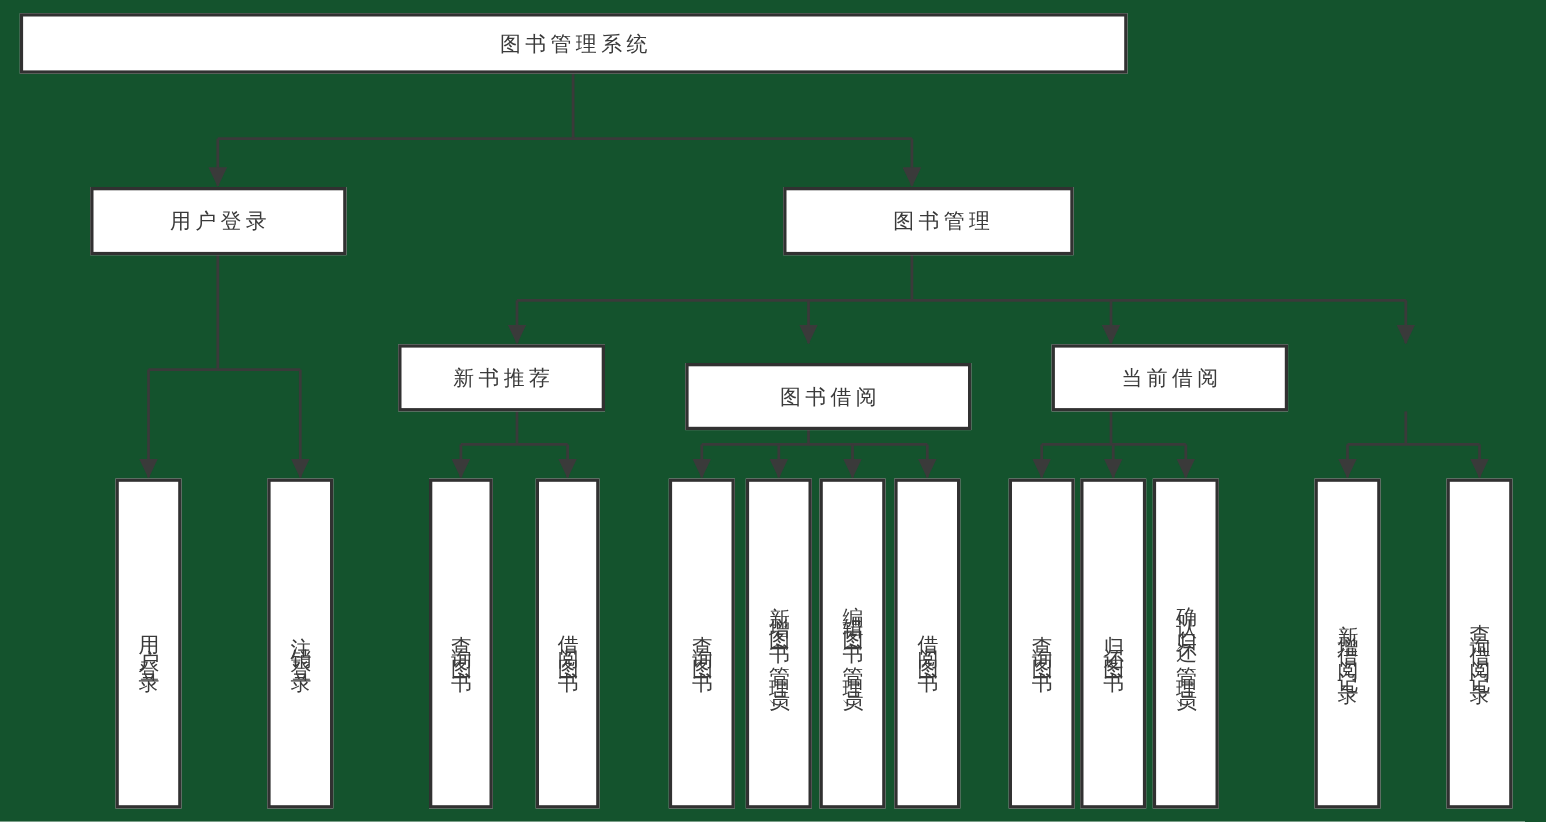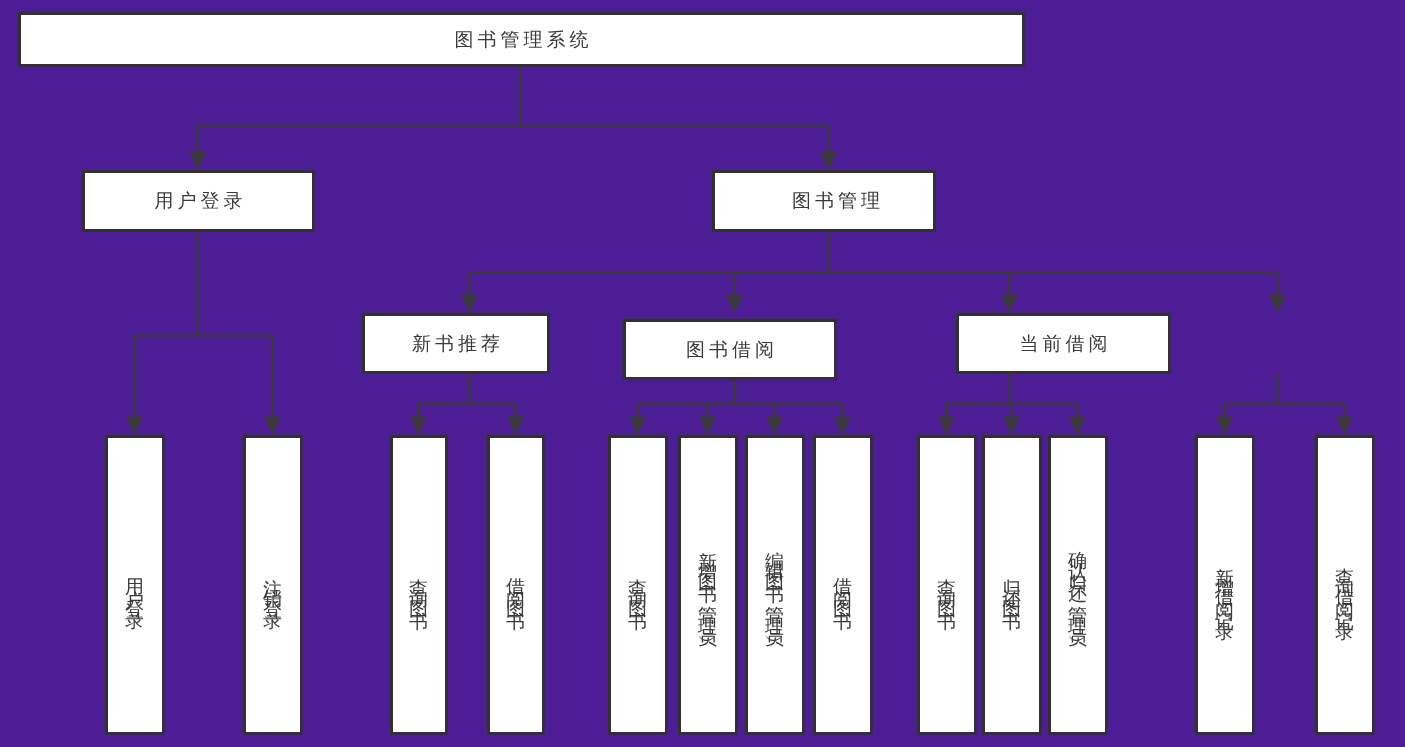--- a/index.html
+++ b/index.html
@@ -1,20 +1,20 @@
 <!DOCTYPE html>
 <html><head>
 <meta charset="utf-8">
 <style>
   html, body { margin: 0; padding: 0; background: #ffffff; }
   .canvas {
     position: relative;
     width: 1405px;
     height: 747px;
-    background: #4c1d95;
+    background: #14532d;
     font-family: "DejaVu Sans", "Liberation Sans", sans-serif;
     overflow: hidden;
   }
   .connectors {
     position: absolute;
     left: 0; top: 0;
     width: 1405px; height: 747px;
   }
   .node {
     position: absolute;
@@ -104,28 +104,28 @@
     </g>
   </svg>
 
   <div class="node h-node" style="left:18px; top:12px; width:1007px; height:55px;">
     <span>图书管理系统</span>
   </div>
 
   <div class="node h-node" style="left:82px; top:170px; width:233px; height:62px;">
     <span>用户登录</span>
   </div>
-  <div class="node h-node" style="left:712px; top:170px; width:224px; height:62px;padding-left:24px;">
+  <div class="node h-node" style="left:712px; top:170px; width:264px; height:62px;padding-left:24px;">
     <span>图书管理</span>
   </div>
 
   <div class="node h-node" style="left:362px; top:313px; width:188px; height:61px;">
     <span>新书推荐</span>
   </div>
-  <div class="node h-node" style="left:623px; top:319px; width:214px; height:61px;">
+  <div class="node h-node" style="left:623px; top:330px; width:260px; height:61px;">
     <span>图书借阅</span>
   </div>
   <div class="node h-node" style="left:956px; top:313px; width:215px; height:61px;">
     <span>当前借阅</span>
   </div>
 
   <div class="node v-node" style="left:105px; top:435px; width:60px; height:300px;">
     <span>用户登录</span>
   </div>
   <div class="node v-node" style="left:243px; top:435px; width:60px; height:300px;">

